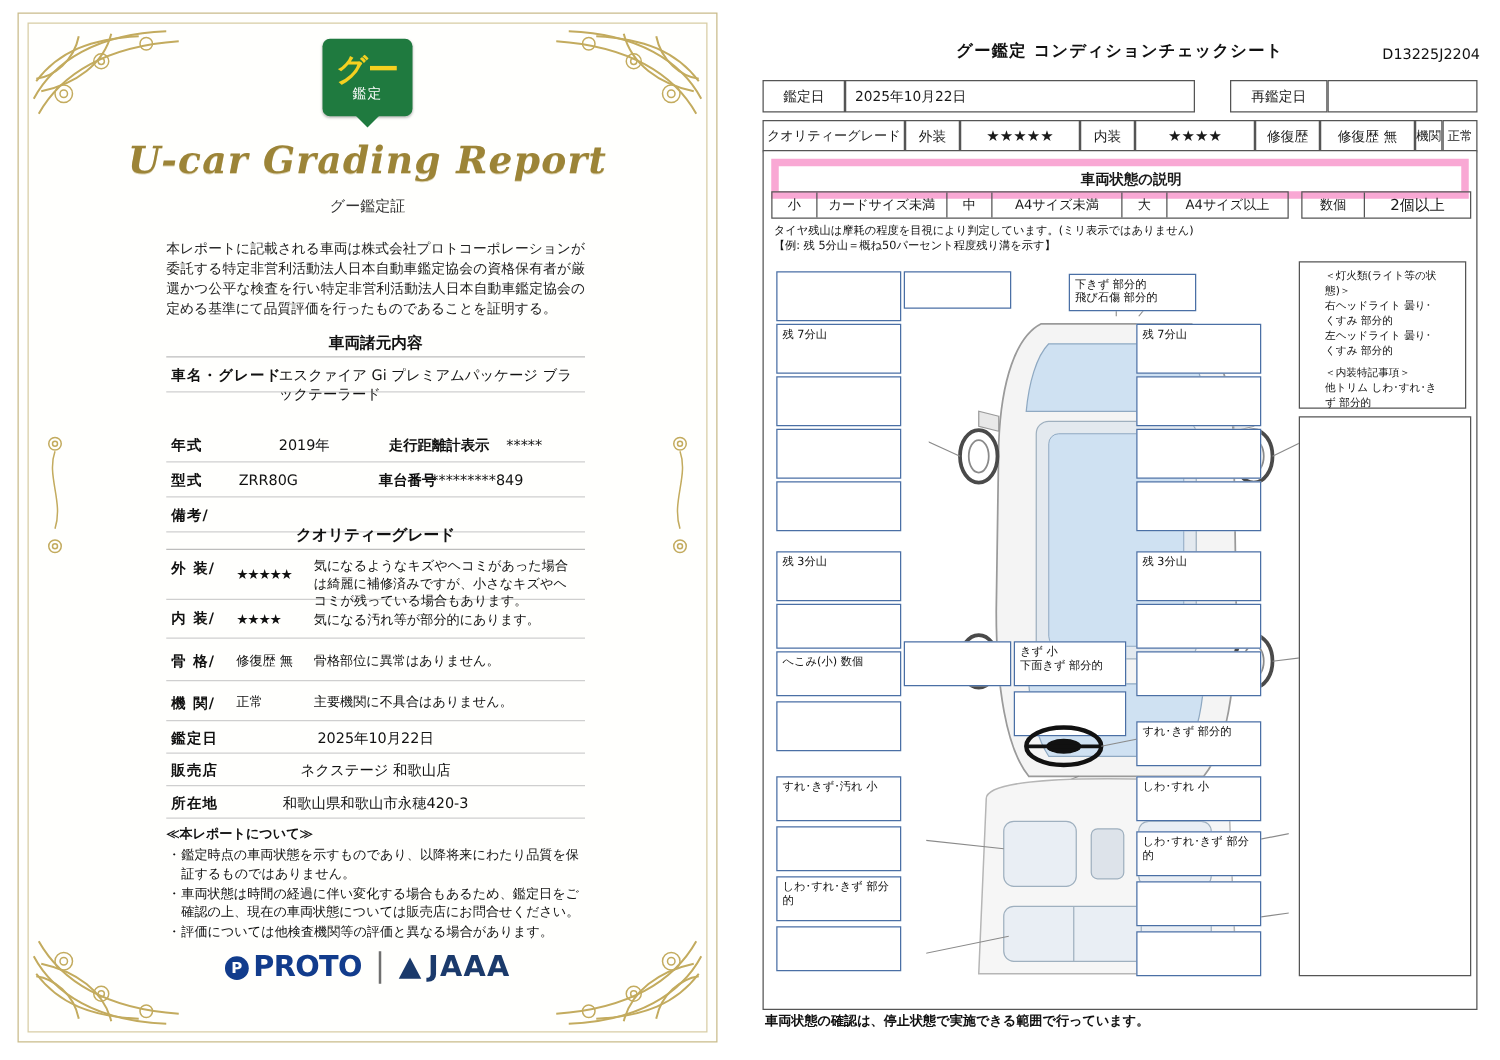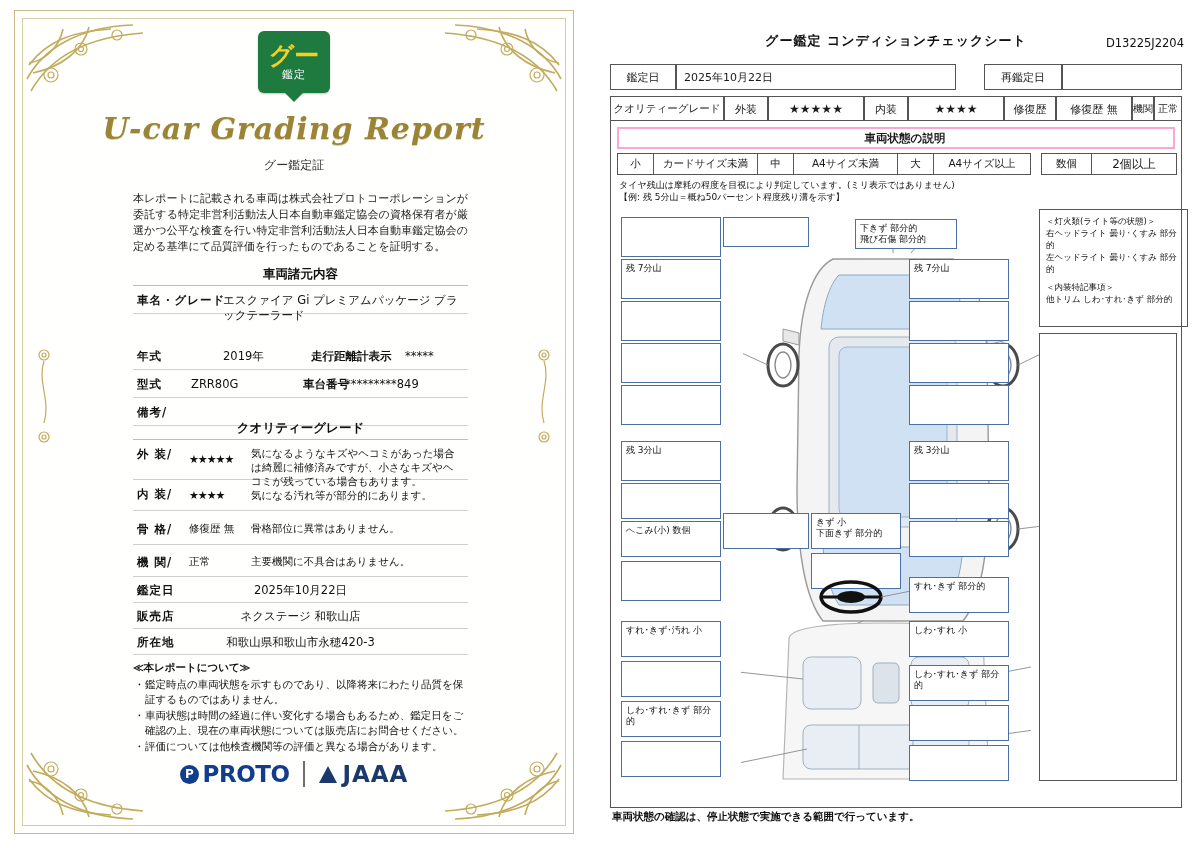--- a/index.html
+++ b/index.html
@@ -131,22 +131,22 @@
   }
   .cellbox{position:absolute;border:1px solid #555;box-sizing:border-box;font-size:11px;display:flex;align-items:center;}
   .cellbox .ct{padding-left:7px;}
   .center{justify-content:center;}
 
   .panel{
     position:absolute;left:6px;top:110px;width:572px;height:688px;
     border:1px solid #555;box-sizing:border-box;background:#fff;
   }
   .panel-head{
-    position:absolute;left:6px;top:6px;right:6px;height:22px;
-    border:2px solid #f9a8d4;box-sizing:border-box;
+    position:absolute;left:6px;top:6px;right:6px;height:32px;
+    border:6px solid #f9a8d4;box-sizing:border-box;
     display:flex;align-items:center;justify-content:center;
     font-size:11.5px;font-weight:bold;padding-left:18px;
   }
   .legend{
     position:absolute;left:6px;top:32px;width:414px;height:22px;
     border:1px solid #555;box-sizing:border-box;display:flex;
   }
   .legend div{border-right:1px solid #555;display:flex;align-items:center;justify-content:center;font-size:10.5px;box-sizing:border-box;height:100%;}
   .legend div:last-child{border-right:none;}
   .legend .w1{width:36px;}
@@ -161,22 +161,22 @@
   }
   .qty .q1{width:50px;border-right:1px solid #555;display:flex;align-items:center;justify-content:center;font-size:10.5px;box-sizing:border-box;}
   .qty .q2{flex:1;display:flex;align-items:center;justify-content:center;font-size:12px;}
 
   .tirenote{
     position:absolute;left:8px;top:58px;width:400px;
     font-size:9px;line-height:12px;color:#111;
   }
 
   .sidebox{
-    position:absolute;left:428px;top:88px;width:149px;height:118px;
-    border:1px solid #555;box-sizing:border-box;padding:5px 6px;
+    position:absolute;left:428px;top:88px;width:134px;height:118px;
+    border:1px solid #555;box-sizing:border-box;padding:5px 20px;
     font-size:8.5px;line-height:12px;color:#111;
   }
 
   .dmgbox{
     position:absolute;border:1px solid #4a6fa5;box-sizing:border-box;
     background:#fff;font-size:9px;color:#111;
     padding:3px 4px;line-height:11px;
   }
 
   .carimg{position:absolute;}

